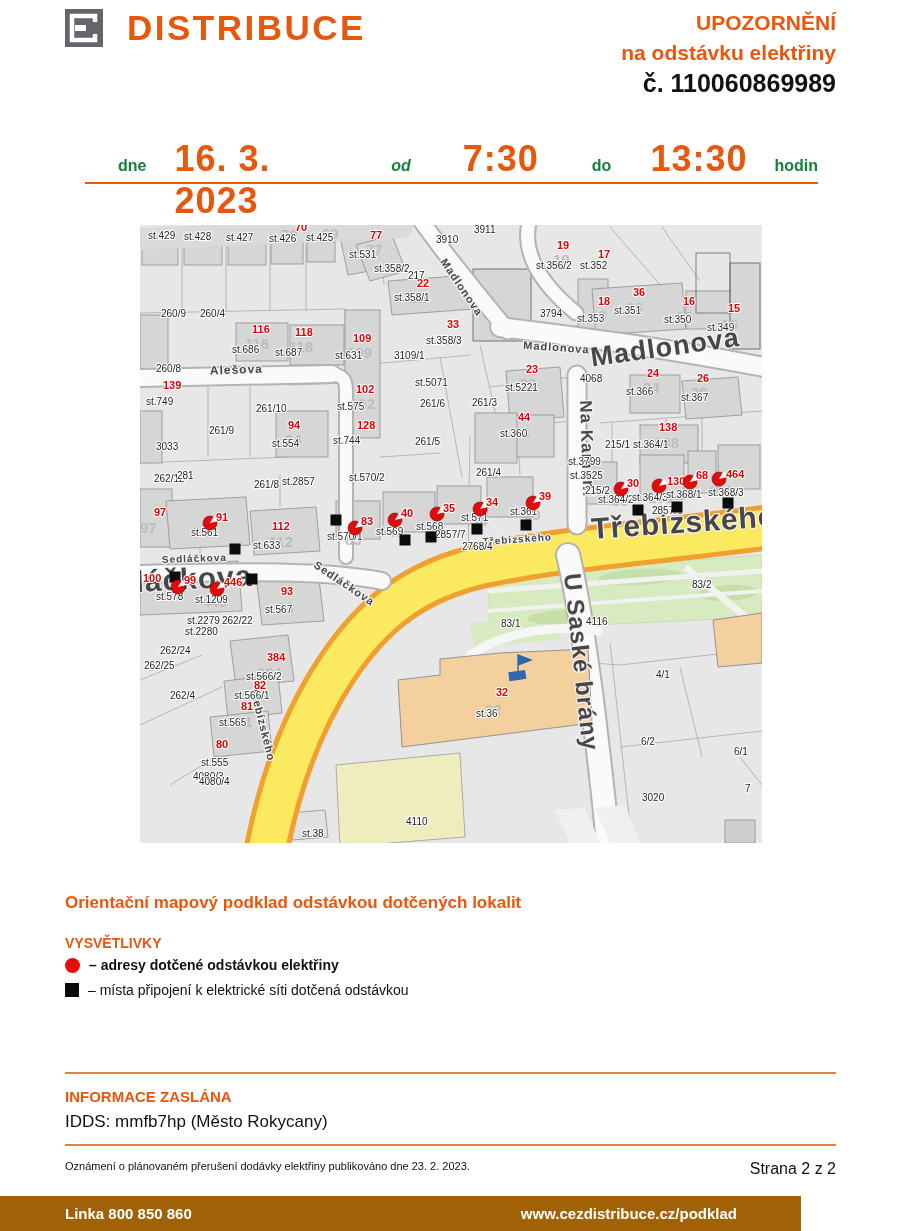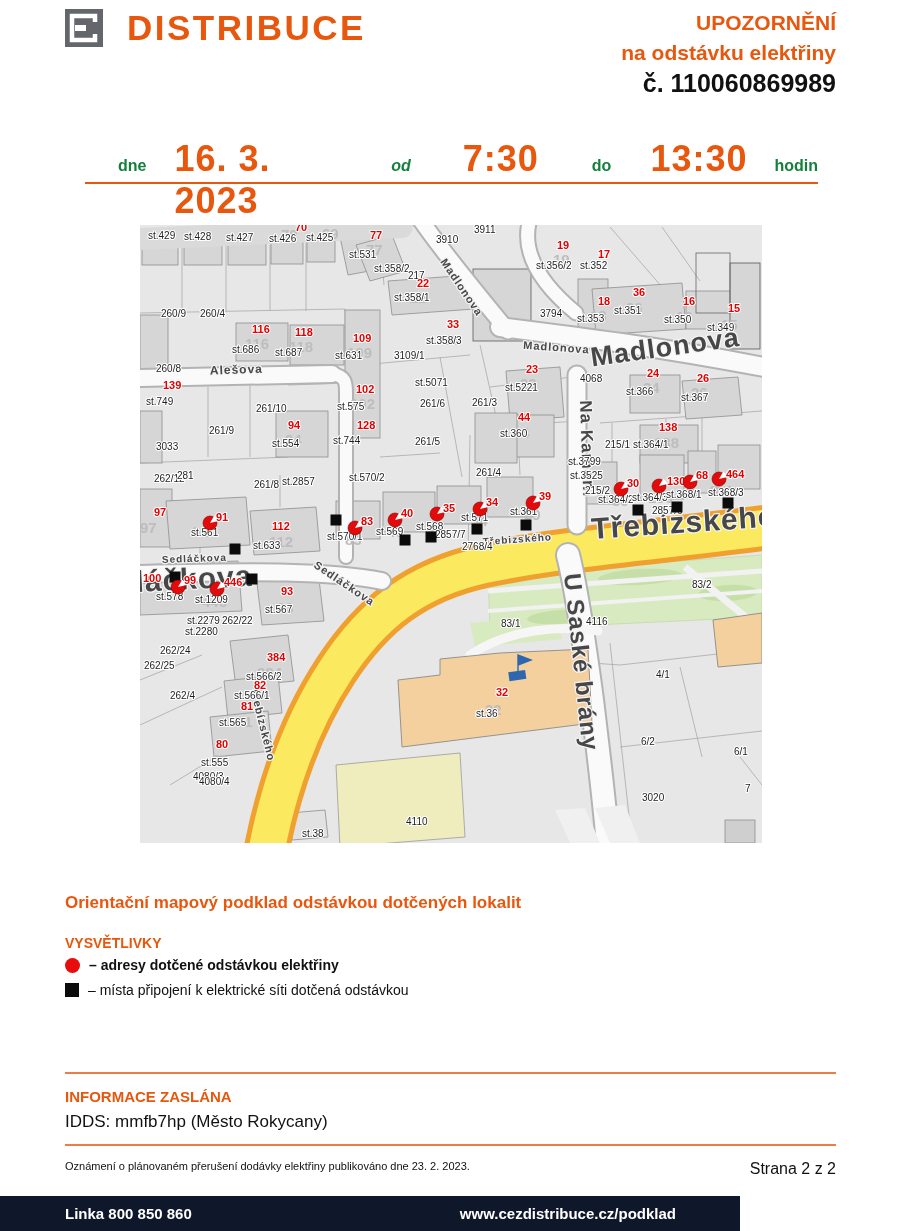--- a/index.html
+++ b/index.html
@@ -36,21 +36,21 @@
   .legend-row{position:absolute;left:65px;font-size:14px;color:#111;display:flex;align-items:center;gap:9px;}
   .lr1{top:957px;font-weight:bold;} .lr2{top:982px;}
   .sym-dot{width:15px;height:15px;border-radius:50%;background:#e80c0c;display:inline-block;}
   .sym-square{width:14px;height:14px;background:#0b0b0b;display:inline-block;}
   .sep{position:absolute;left:65px;width:771px;border-top:2px solid #ed7d45;}
   .sep1{top:1072px;} .sep2{top:1144px;}
   .info-title{position:absolute;left:65px;top:1088px;font-size:15px;font-weight:bold;color:#e8570e;}
   .info-idds{position:absolute;left:65px;top:1112px;font-size:17px;color:#111;}
   .foot-note{position:absolute;left:65px;top:1160px;font-size:11px;color:#111;}
   .foot-page{position:absolute;right:64px;top:1160px;font-size:16px;color:#111;}
-  .bar{position:absolute;left:0;top:1196px;width:740px;height:35px;background:#0f172a;display:flex;align-items:center;justify-content:space-between;padding:0 64px 0 65px;box-sizing:border-box;}
+  .bar{position:absolute;left:0;top:1196px;width:801px;height:35px;background:#a16207;display:flex;align-items:center;justify-content:space-between;padding:0 64px 0 65px;box-sizing:border-box;}
   .bar span{color:#fff;font-size:15px;font-weight:bold;}
 </style>
 </head>
 <body>
 
 <div class="page">
 
   <div class="logo-box">
     <svg width="38" height="38" viewBox="0 0 38 38">
       <rect x="0" y="0" width="38" height="38" fill="#63666b"></rect>

